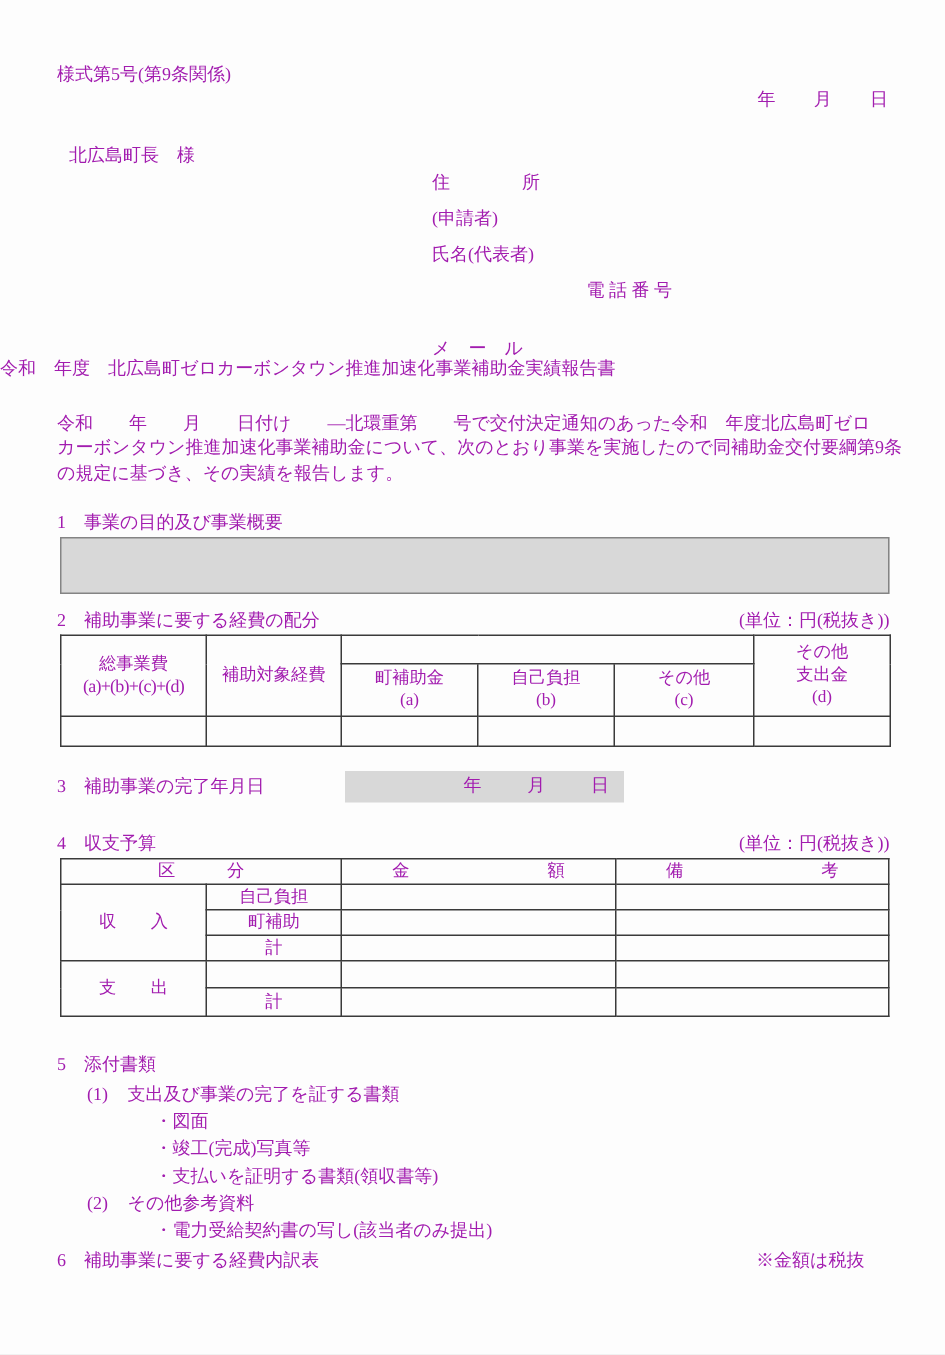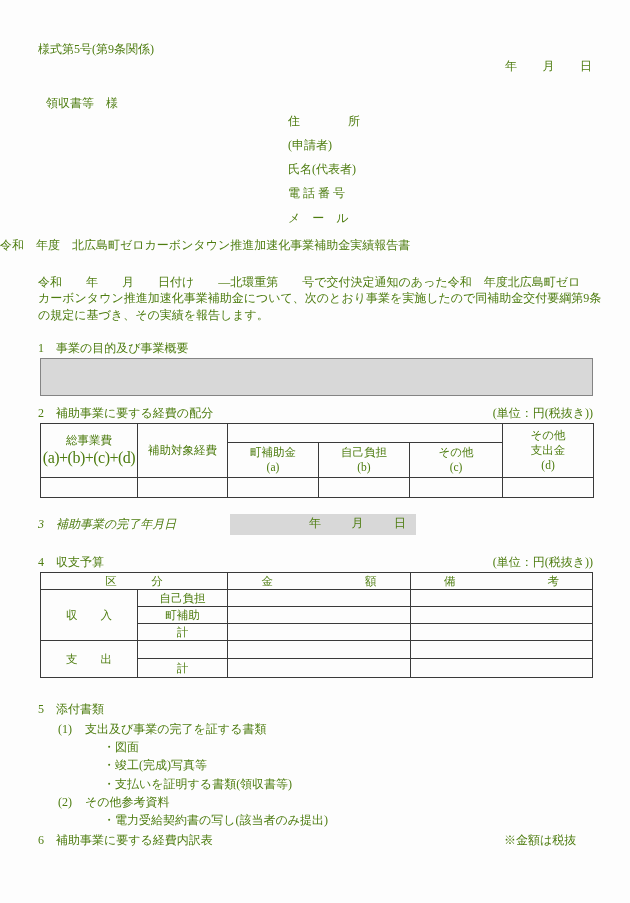--- a/index.html
+++ b/index.html
@@ -1,53 +1,53 @@
 <!DOCTYPE html>
 <html><head>
 <meta charset="utf-8">
 <style>
   html,body{margin:0;padding:0;background:#e8e8e8;}
   .page{
     position:relative;width:630px;height:903px;background:#fdfdfd;
     font-family:"Liberation Serif","DejaVu Serif",serif;
-    color:#4d7c0f;font-size:12px;line-height:1.25;overflow:hidden;
+    color:#a21caf;font-size:12px;line-height:1.25;overflow:hidden;
     margin:0 auto;
   }
   .abs{position:absolute;}
   .center{text-align:left;width:100%;}
   .spread{display:flex;justify-content:space-between;}
   table{border-collapse:collapse;table-layout:fixed;}
   td{border:1px solid #3a3a3a;text-align:center;vertical-align:middle;
      font-size:11.5px;padding:0;overflow:hidden;}
   .graybox{background:#d8d8d8;}
   .box1{border:1px solid #848484;}
-  .formula{font-size:16px;letter-spacing:-0.5px;white-space:nowrap;}
+  .formula{font-size:12px;letter-spacing:-0.5px;white-space:nowrap;}
   .hdr2{line-height:15px;}
   .para div{white-space:nowrap;}
 </style>
 </head>
 <body>
 
 <div class="page">
 
   <div class="abs" style="left:38px;top:42px;">様式第5号(第9条関係)</div>
 
   <div class="abs spread" style="left:505px;top:59px;width:87px;">
     <span>年</span>
     <span>月</span>
     <span>日</span>
   </div>
 
-  <div class="abs" style="left:46px;top:96px;">領収書等　様</div>
+  <div class="abs" style="left:46px;top:96px;">北広島町長　様</div>
 
   <div class="abs" style="left:288px;top:114px;width:160px;">
     <div style="margin-bottom:9px;">住　　　　所</div>
     <div style="margin-bottom:9px;">(申請者)</div>
     <div style="margin-bottom:9px;">氏名(代表者)</div>
-    <div style="margin-bottom:10px;">電 話 番 号</div>
+    <div style="margin-bottom:24px;text-align:right;">電 話 番 号</div>
     <div>メ　ー　ル</div>
   </div>
 
   <div class="abs center" style="top:238px;left:0;">令和　年度　北広島町ゼロカーボンタウン推進加速化事業補助金実績報告書</div>
 
   <div class="abs para" style="left:38px;top:274px;width:560px;line-height:16.4px;">
     <div>令和　　年　　月　　日付け　　―北環重第　　号で交付決定通知のあった令和　年度北広島町ゼロ</div>
     <div>カーボンタウン推進加速化事業補助金について、次のとおり事業を実施したので同補助金交付要綱第9条</div>
     <div>の規定に基づき、その実績を報告します。</div>
   </div>
@@ -99,21 +99,21 @@
       <td></td>
       <td></td>
       <td></td>
       <td></td>
       <td></td>
       <td></td>
     </tr>
   </tbody>
     </table>
 
-  <div class="abs" style="left:38px;top:517px;font-style:italic;">3　補助事業の完了年月日</div>
+  <div class="abs" style="left:38px;top:517px;">3　補助事業の完了年月日</div>
   <div class="abs graybox spread" style="left:230px;top:514px;width:97px;height:19px;padding:2px 10px 0 79px;">
     <span>年</span>
     <span>月</span>
     <span>日</span>
   </div>
 
   <div class="abs" style="left:38px;top:555px;">4　収支予算</div>
   <div class="abs" style="right:37px;top:555px;">(単位：円(税抜き))</div>
 
   <table class="abs" style="left:40px;top:572px;width:552px;">

